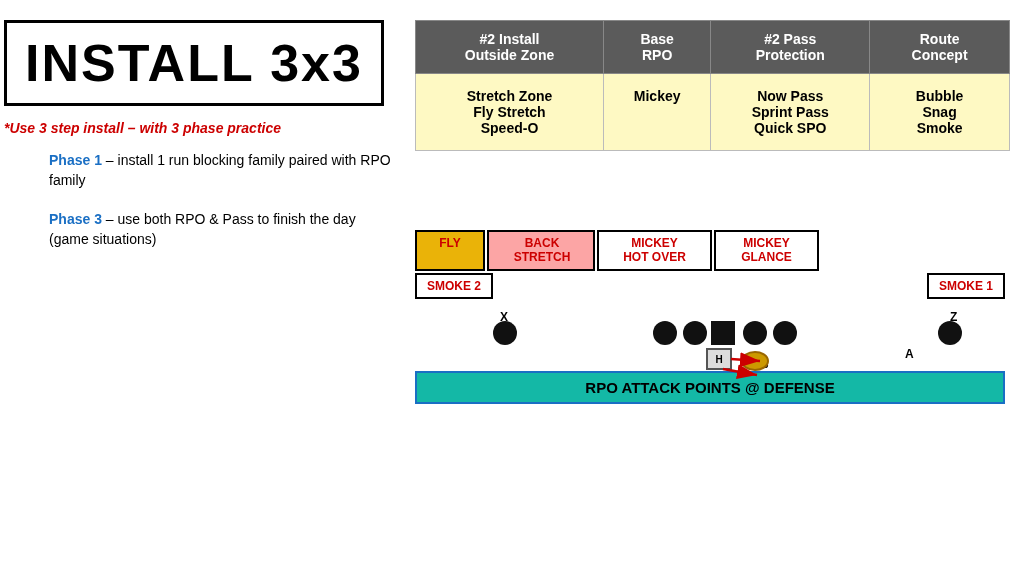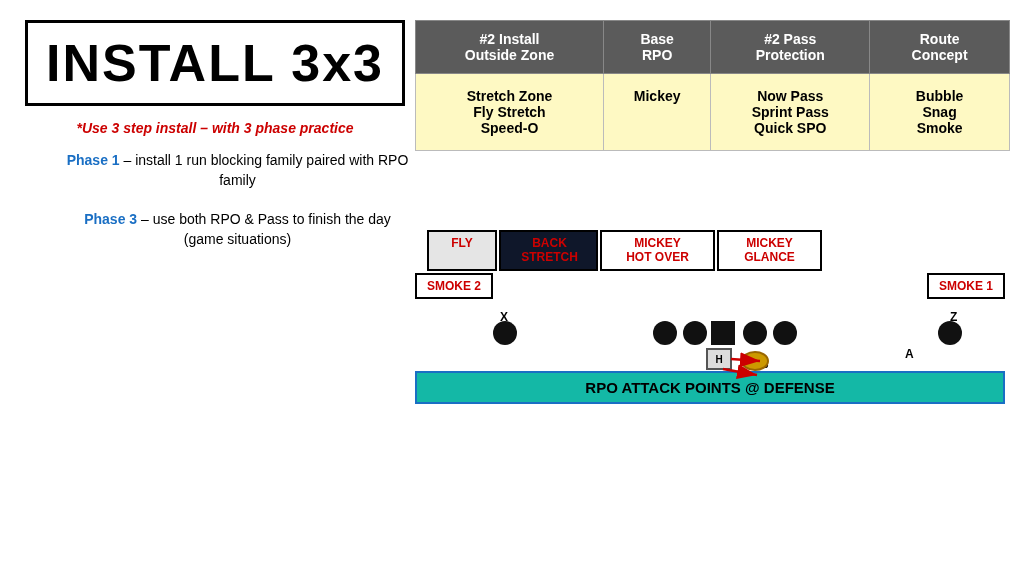--- a/index.html
+++ b/index.html
@@ -8,24 +8,23 @@
       height: 576px;
       background: #ffffff;
       font-family: 'Arial', sans-serif;
       overflow: hidden;
       position: relative;
     }
 
     
     .left-panel {
       position: absolute;
-      left: 20px;
+      left: 4px;
       top: 20px;
       width: 390px;
-      text-align: center;
     }
 
     .title-box {
       border: 3px solid #000;
       padding: 10px 18px;
       display: inline-block;
       margin-bottom: 14px;
     }
     .title-box h1 {
       font-size: 52px;
@@ -112,22 +111,22 @@
 
     .box {
       border: 2px solid #000;
       text-align: center;
       font-weight: 900;
       font-size: 12px;
       padding: 4px 6px;
       color: #cc0000;
       line-height: 1.2;
     }
-    .box.fly { background: #e5e5e5; width: 70px; margin-left: 12px; }
-    .box.back-stretch { background: #0f172a; width: 99px; padding-left: 8px; }
+    .box.fly { background: #eab308; width: 70px; }
+    .box.back-stretch { background: #fca5a5; width: 108px; padding-left: 8px; }
     .box.mickey-hot { background: #fff; width: 115px; }
     .box.mickey-glance { background: #fff; width: 105px; }
 
     
     .second-row {
       display: flex;
       justify-content: space-between;
       margin-bottom: 4px;
     }
     .box.smoke { background: #fff; font-size: 12px; font-weight: 900; color: #cc0000; border: 2px solid #000; padding: 4px 10px; }

